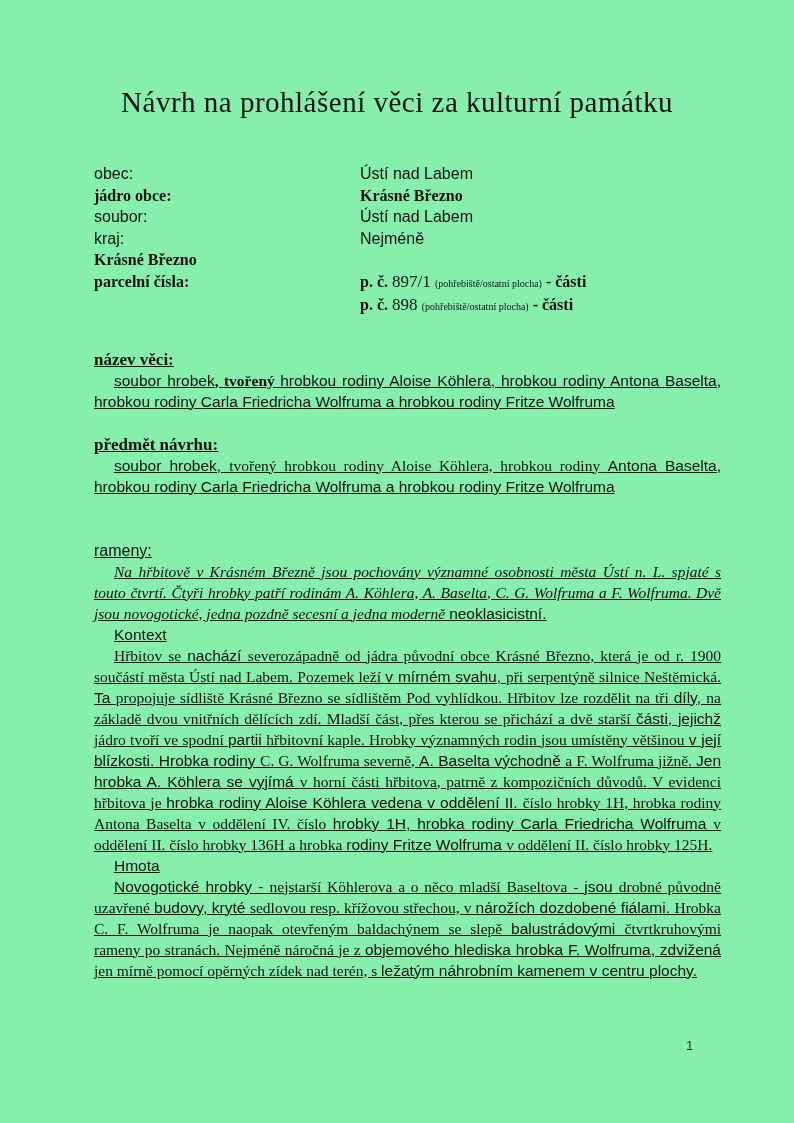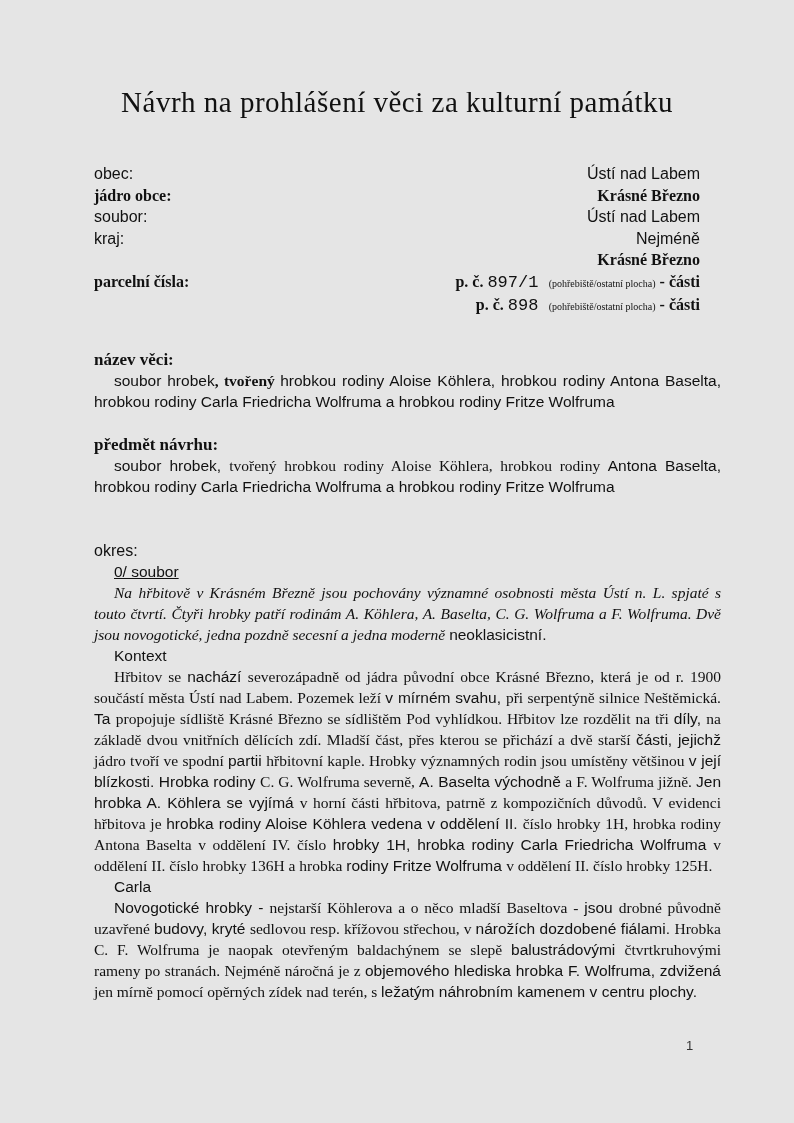--- a/index.html
+++ b/index.html
@@ -1,27 +1,27 @@
 <!DOCTYPE html>
 <html lang="cs"><head>
 <meta charset="utf-8">
 <style>
   html,body{margin:0;padding:0;background:#9b9b9b;}
   .page{
     position:relative;
     width:794px;height:1123px;
     margin:0 auto;
-    background:#e5e5e5;
+    background:#86efac;
     color:#111;
     overflow:hidden;
     font-family:"Liberation Sans",sans-serif;
   }
   
   .seg-sans{font-family:"Liberation Sans",sans-serif;}
-  .seg-sans-lg{font-family:Liberation Mono, monospace;font-size:17px;}
+  .seg-sans-lg{font-family:Liberation Serif, serif;font-size:17px;}
   .seg-serif{font-family:"Liberation Serif",serif;}
   .seg-serif-bold{font-family:"Liberation Serif",serif;font-weight:bold;}
   .seg-serif-italic{font-family:"Liberation Serif",serif;font-style:italic;}
   .seg-serif-sm{font-family:"Liberation Serif",serif;font-size:10px;}
 
   .doc-title{
     margin:0;
     padding-top:86px;
     text-align:center;
     font-family:"Liberation Serif",serif;
@@ -29,23 +29,23 @@
     font-size:29px;
     letter-spacing:0.5px;
   }
   .fields{
     margin:44px 94px 0 94px;
     font-size:16px;
     line-height:21.5px;
   }
   .field-row{display:flex;}
   .field-label{width:266px;flex-shrink:0;}
-  .field-value{flex:1;text-align:right;}
+  .field-value{flex:1;}
 
-  .section{margin-left:94px;margin-right:73px;}
+  .section{margin-left:94px;margin-right:73px;text-decoration:underline;}
   .heading-serif{
     font-family:"Liberation Serif",serif;
     font-weight:bold;
     font-size:17px;
     line-height:21px;
     margin:0;
   }
   .heading-sans{
     font-family:"Liberation Sans",sans-serif;
     font-weight:400;
@@ -123,27 +123,26 @@
     <p class="heading-serif">název věci:</p>
     <p class="para"><span class="seg-sans">soubor hrobek</span><span class="seg-serif-bold">, tvořený </span><span class="seg-sans">hrobkou rodiny Aloise Köhlera, hrobkou rodiny Antona Baselta, hrobkou rodiny Carla Friedricha Wolfruma a hrobkou rodiny Fritze Wolfruma</span></p>
   </div>
 
   <div class="section mt-predmet">
     <p class="heading-serif">předmět návrhu:</p>
     <p class="para"><span class="seg-sans">soubor hrobek, </span><span class="seg-serif">tvořený hrobkou rodiny Aloise Köhlera, hrobkou rodiny </span><span class="seg-sans">Antona Baselta, hrobkou rodiny Carla Friedricha Wolfruma a hrobkou rodiny Fritze Wolfruma</span></p>
   </div>
 
   <div class="section mt-popis">
-    <p class="heading-sans">okres:</p>
+    <p class="heading-sans">rameny:</p>
 
-    <p class="subhead"><span class="u">0/ soubor</span></p>
     <p class="para"><span class="seg-serif-italic">Na hřbitově v Krásném Březně jsou pochovány významné osobnosti města Ústí n. L. spjaté s touto čtvrtí. Čtyři hrobky patří rodinám A. Köhlera, A. Baselta, C. G. Wolfruma a F. Wolfruma. Dvě jsou novogotické, jedna pozdně secesní a jedna moderně </span><span class="seg-sans">neoklasicistní.</span></p>
 
     <p class="subhead">Kontext</p>
     <p class="para"><span class="seg-serif">Hřbitov se </span><span class="seg-sans">nachází </span><span class="seg-serif">severozápadně od jádra původní obce Krásné Březno, která je od r. 1900 součástí města Ústí nad Labem. Pozemek leží </span><span class="seg-sans">v mírném svahu, </span><span class="seg-serif">při serpentýně silnice Neštěmická. </span><span class="seg-sans">Ta </span><span class="seg-serif">propojuje sídliště Krásné Březno se sídlištěm Pod vyhlídkou. Hřbitov lze rozdělit na tři </span><span class="seg-sans">díly, </span><span class="seg-serif">na základě dvou vnitřních dělících zdí. Mladší část, přes kterou se přichází a dvě starší </span><span class="seg-sans">části, jejichž </span><span class="seg-serif">jádro tvoří ve spodní </span><span class="seg-sans">partii </span><span class="seg-serif">hřbitovní kaple. Hrobky významných rodin jsou umístěny většinou </span><span class="seg-sans">v její blízkosti. Hrobka rodiny </span><span class="seg-serif">C. G. Wolfruma severně, </span><span class="seg-sans">A. Baselta východně </span><span class="seg-serif">a F. Wolfruma jižně. </span><span class="seg-sans">Jen hrobka A. Köhlera se vyjímá </span><span class="seg-serif">v horní části hřbitova, patrně z kompozičních důvodů. V evidenci hřbitova je </span><span class="seg-sans">hrobka rodiny Aloise Köhlera vedena v oddělení II. </span><span class="seg-serif">číslo hrobky 1H, hrobka rodiny Antona Baselta v oddělení IV. číslo </span><span class="seg-sans">hrobky 1H, hrobka rodiny Carla Friedricha Wolfruma </span><span class="seg-serif">v oddělení II. číslo hrobky 136H a hrobka </span><span class="seg-sans">rodiny Fritze Wolfruma </span><span class="seg-serif">v oddělení II. číslo hrobky 125H.</span></p>
 
-    <p class="subhead">Carla</p>
+    <p class="subhead">Hmota</p>
     <p class="para"><span class="seg-sans">Novogotické hrobky - </span><span class="seg-serif">nejstarší Köhlerova a o něco mladší Baseltova - </span><span class="seg-sans">jsou </span><span class="seg-serif">drobné původně uzavřené </span><span class="seg-sans">budovy, kryté </span><span class="seg-serif">sedlovou resp. křížovou střechou, v </span><span class="seg-sans">nárožích dozdobené fiálami. </span><span class="seg-serif">Hrobka C. F. Wolfruma je naopak otevřeným baldachýnem se slepě </span><span class="seg-sans">balustrádovými </span><span class="seg-serif">čtvrtkruhovými rameny po stranách. Nejméně náročná je z </span><span class="seg-sans">objemového hlediska hrobka F. Wolfruma, zdvižená </span><span class="seg-serif">jen mírně pomocí opěrných zídek nad terén, s </span><span class="seg-sans">ležatým náhrobním kamenem v centru plochy.</span></p>
   </div>
 
   <div class="page-number">1</div>
 
 </div>
 
 </body></html>

